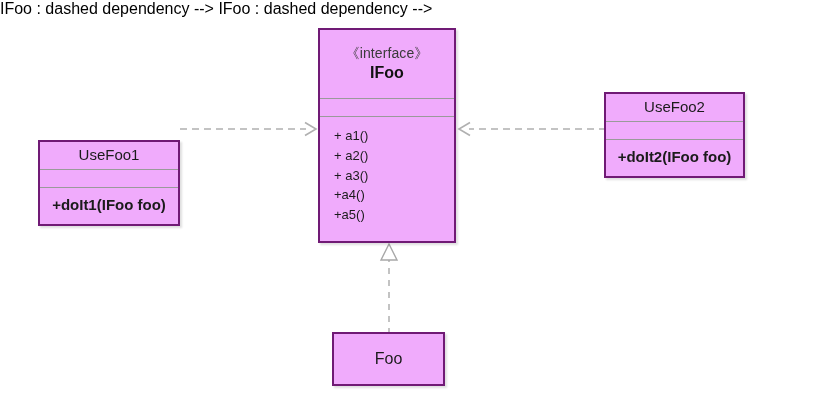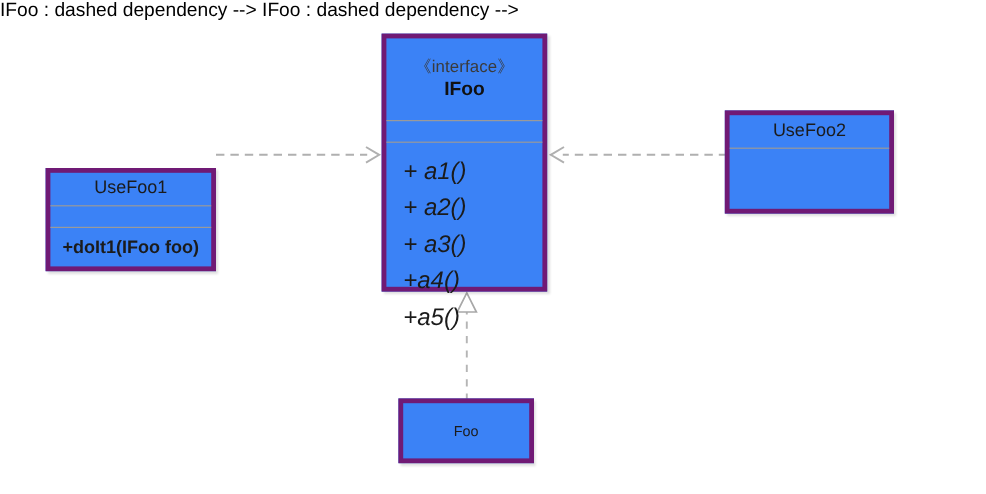--- a/index.html
+++ b/index.html
@@ -13,22 +13,22 @@
     height: 412px;
     background: #ffffff;
     font-family: "Liberation Sans", sans-serif;
     overflow: hidden;
   }
 
   
   .uml-box {
     position: absolute;
     box-sizing: border-box;
-    background: #3b82f6;
-    border: 4px solid #701a75;
+    background: #f0abfc;
+    border: 2px solid #701a75;
     box-shadow: 2px 2px 2px rgba(0,0,0,0.13);
     z-index: 3;
   }
   .compartment {
     box-sizing: border-box;
     display: flex;
     align-items: center;
     justify-content: center;
     color: #1b1b1b;
   }
@@ -49,22 +49,21 @@
   }
   .members-list {
     box-sizing: border-box;
     padding: 9px 0 9px 14px;
     width: 100%;
     display: flex;
     flex-direction: column;
     align-items: flex-start;
   }
   .member-line {
-    font-size: 20px;
-    font-style: italic;
+    font-size: 13px;
     color: #1b1b1b;
     line-height: 1.52;
     white-space: pre;
   }
 
   
   #ifoo-box {
     left: 318px;
     top: 28px;
     width: 138px;
@@ -118,21 +117,21 @@
 
   
   #foo-box {
     left: 332px;
     top: 332px;
     width: 113px;
     height: 54px;
   }
   #foo-name {
     height: 100%;
-    font-size: 12px;
+    font-size: 16px;
   }
 
   
   .connector {
     position: absolute;
     z-index: 1;
     overflow: visible;
   }
   .dep-line {
     stroke: #b0b0b0;
@@ -206,20 +205,21 @@
         <div class="member-line">+a4()</div>
         <div class="member-line">+a5()</div>
       </div>
     </div>
   </div>
 
   
   <div class="uml-box" id="usefoo2-box">
     <div class="compartment name-compartment client-name">UseFoo2</div>
     <div class="compartment empty-compartment"></div>
+    <div class="compartment client-method">+doIt2(IFoo foo)</div>
   </div>
 
   
   <div class="uml-box" id="foo-box">
     <div class="compartment name-compartment" id="foo-name">Foo</div>
   </div>
 
 </div>
 
 </body></html>

